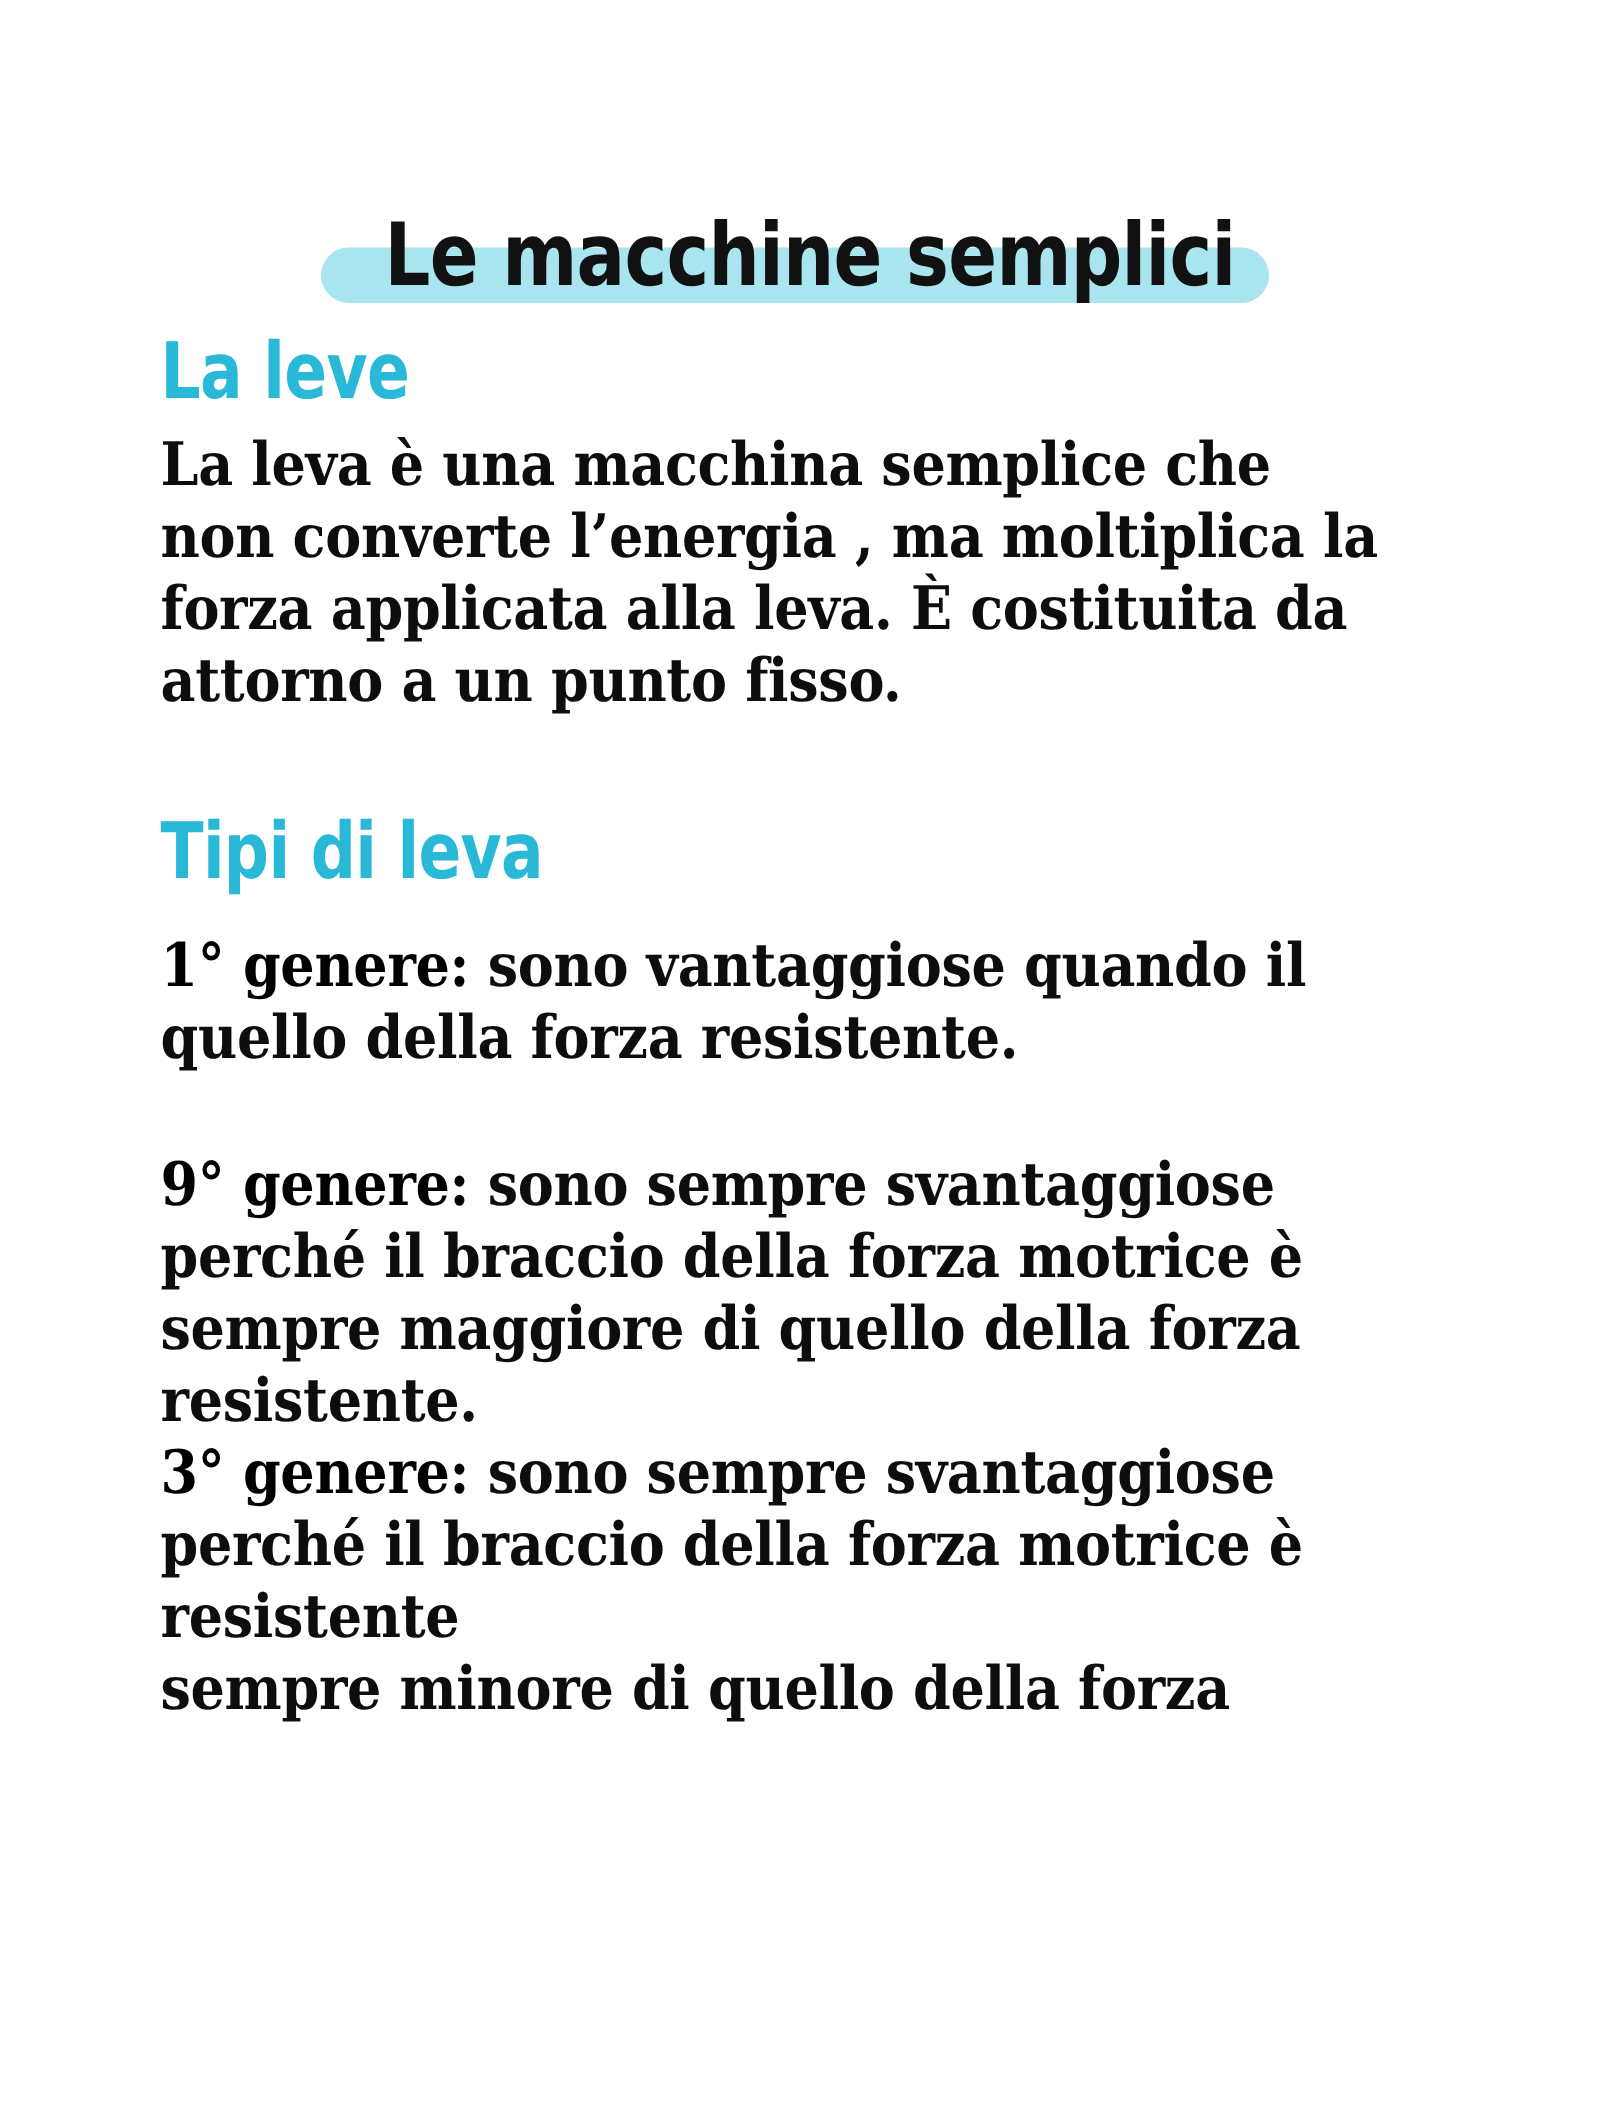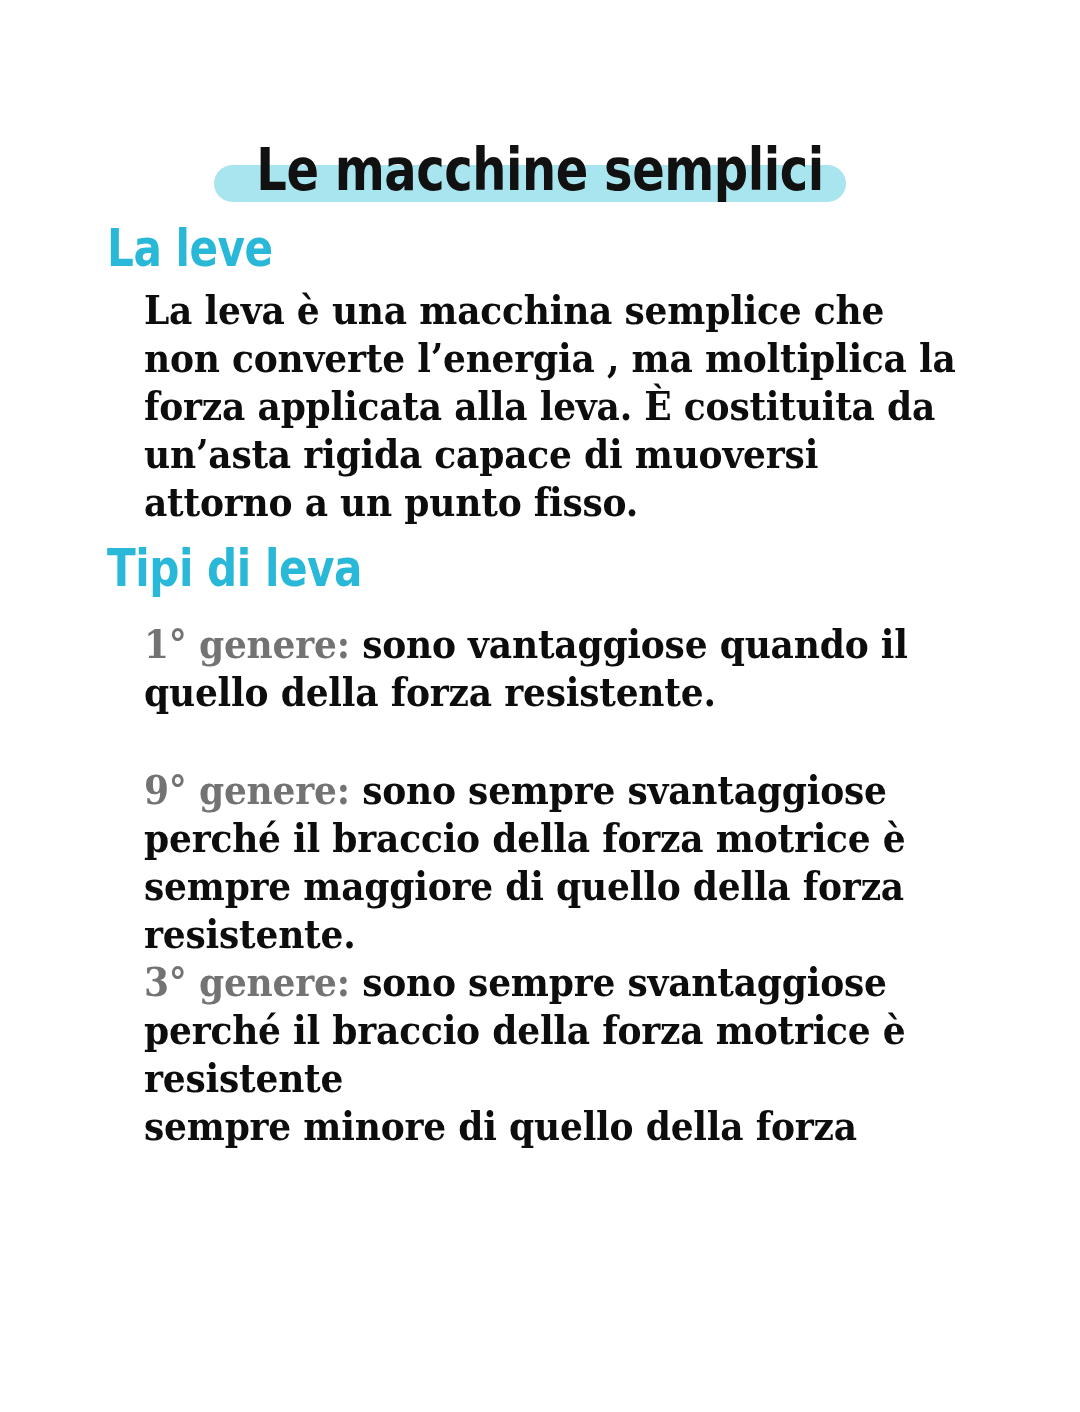--- a/index.html
+++ b/index.html
@@ -102,44 +102,42 @@
   }
 
   .para-definition { top: 286px; }
   .para-g1 { top: 620px; }
   .para-g2 { top: 766px; }
   .para-g3 { top: 958px; }
 
   .body-line {
     display: block;
     white-space: nowrap;
-    margin-left: 37px;
   }
 
   .label-cyan {
-    color: #737373;
+    color: #000000;
   }
 </style>
 </head>
 <body>
 
 <div class="page">
 
   <div class="title-block">
     <div class="title-pill"></div>
     <div class="title-text">Le macchine semplici</div>
   </div>
 
   <div class="heading heading-la-leve">La leve</div>
 
   <div class="body-block para-definition">
     <span class="body-line">La leva è una macchina semplice che</span>
     <span class="body-line">non converte l’energia , ma moltiplica la</span>
     <span class="body-line">forza applicata alla leva. È costituita da</span>
-    <span class="body-line">un’asta rigida capace di muoversi</span>
     <span class="body-line">attorno a un punto fisso.</span>
   </div>
 
   <div class="heading heading-tipi">Tipi di leva</div>
 
   <div class="body-block para-g1">
     <span class="body-line"><span class="label-cyan">1° genere: </span><span>sono vantaggiose quando il</span></span>
     <span class="body-line">quello della forza resistente.</span>
   </div>
 

